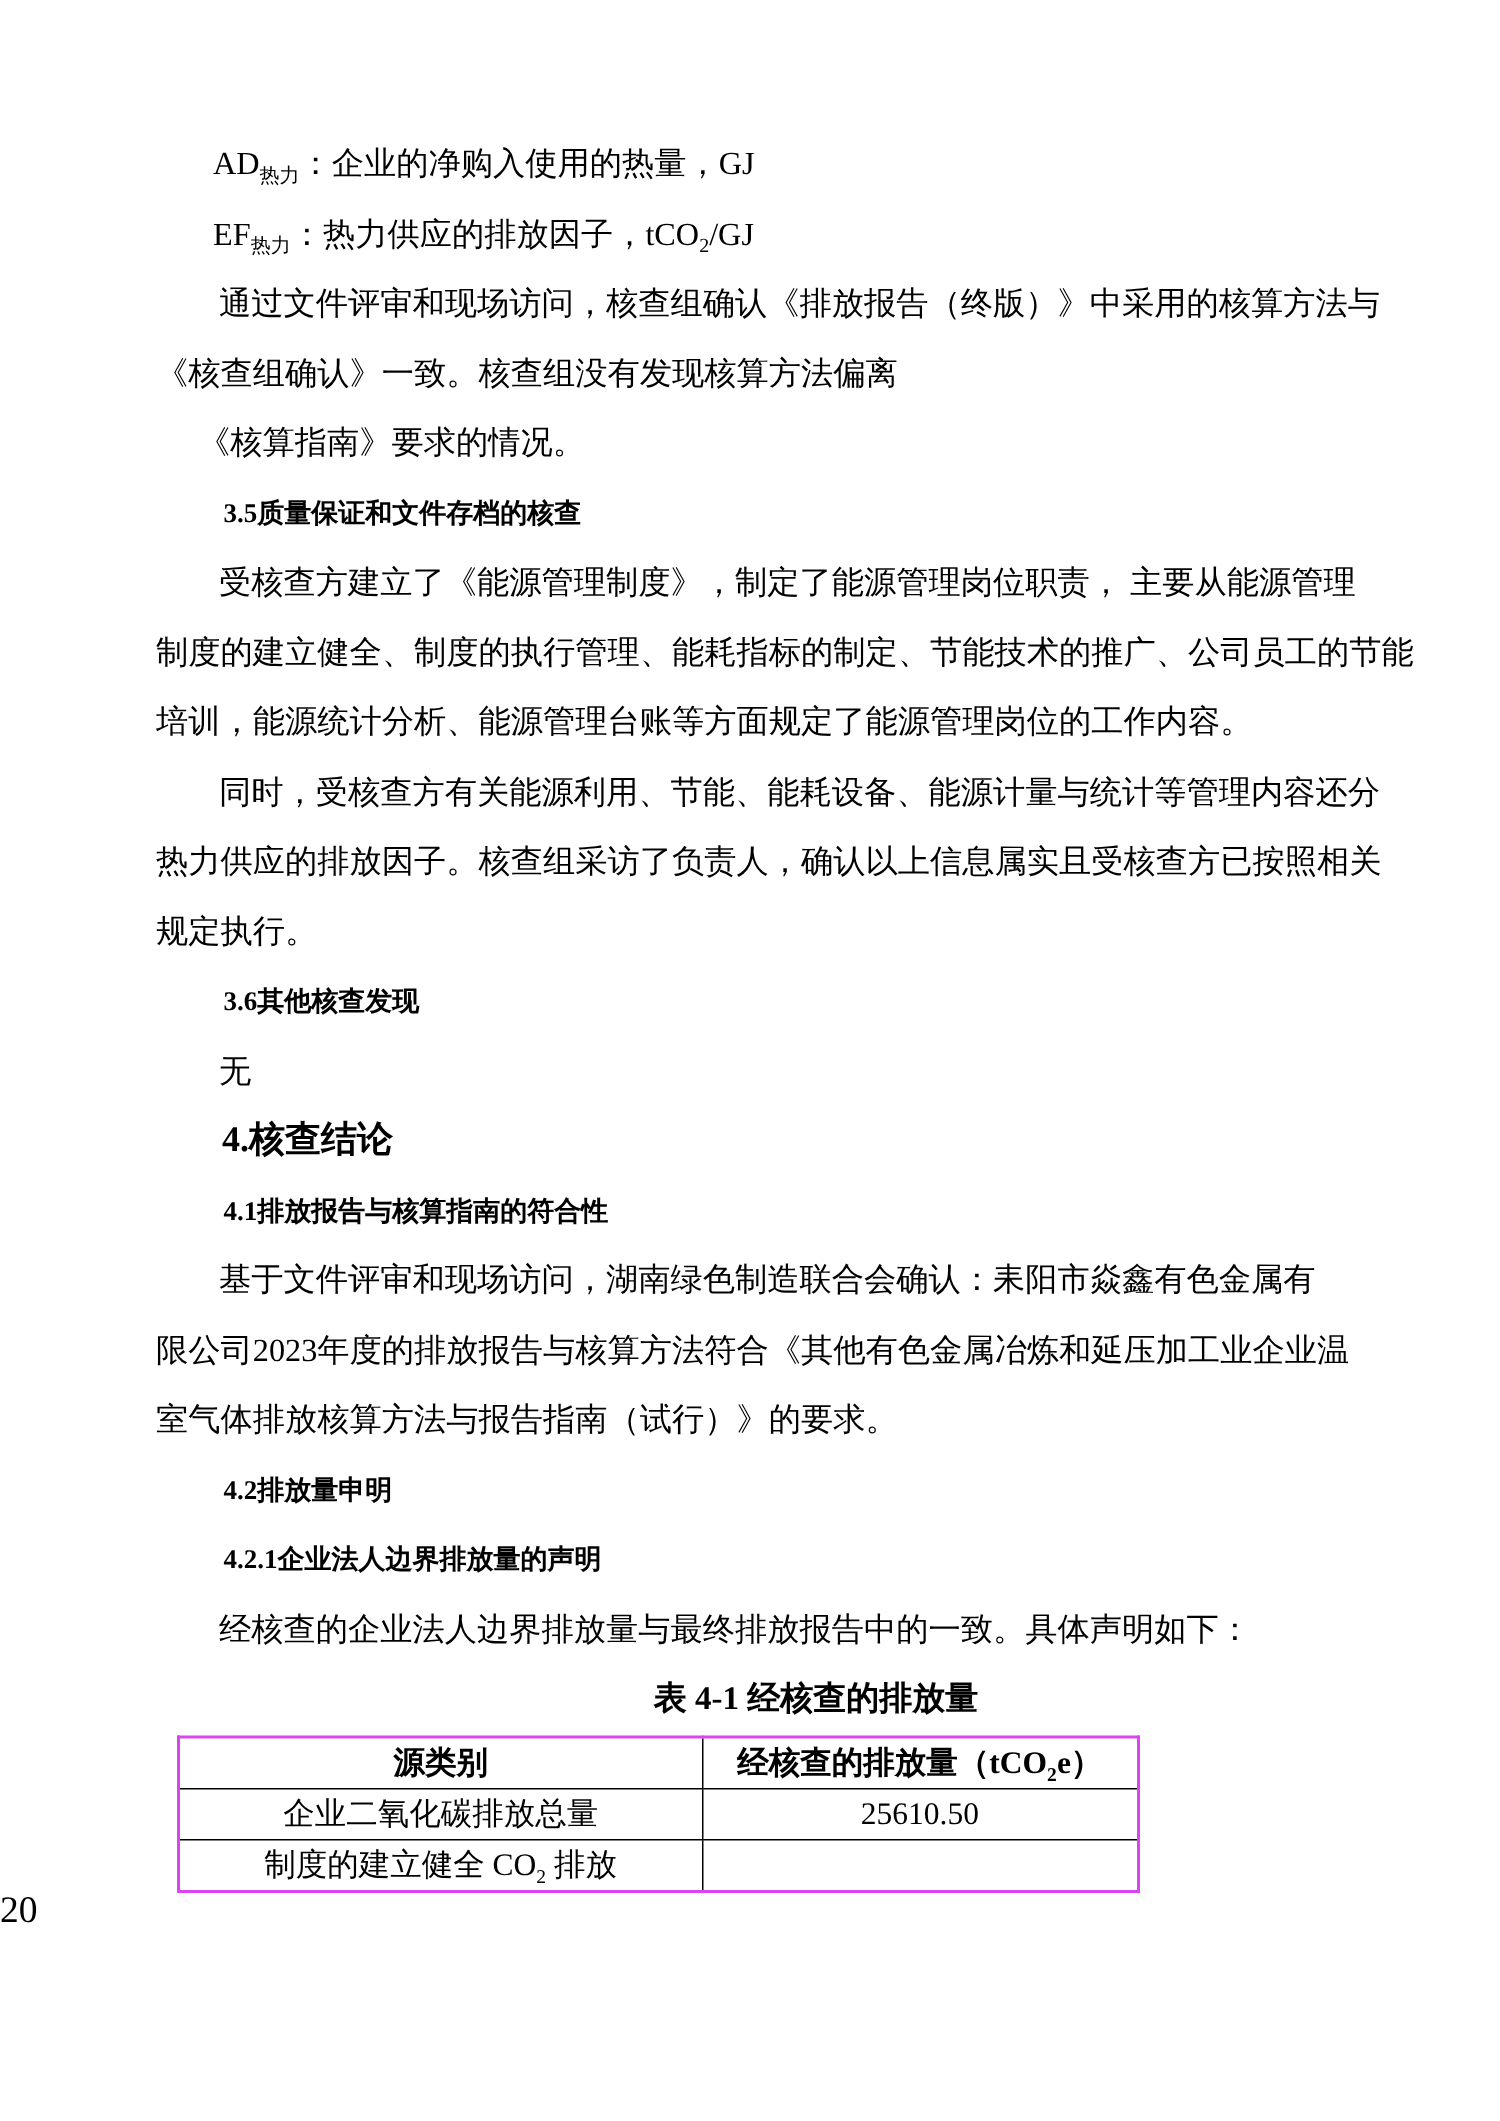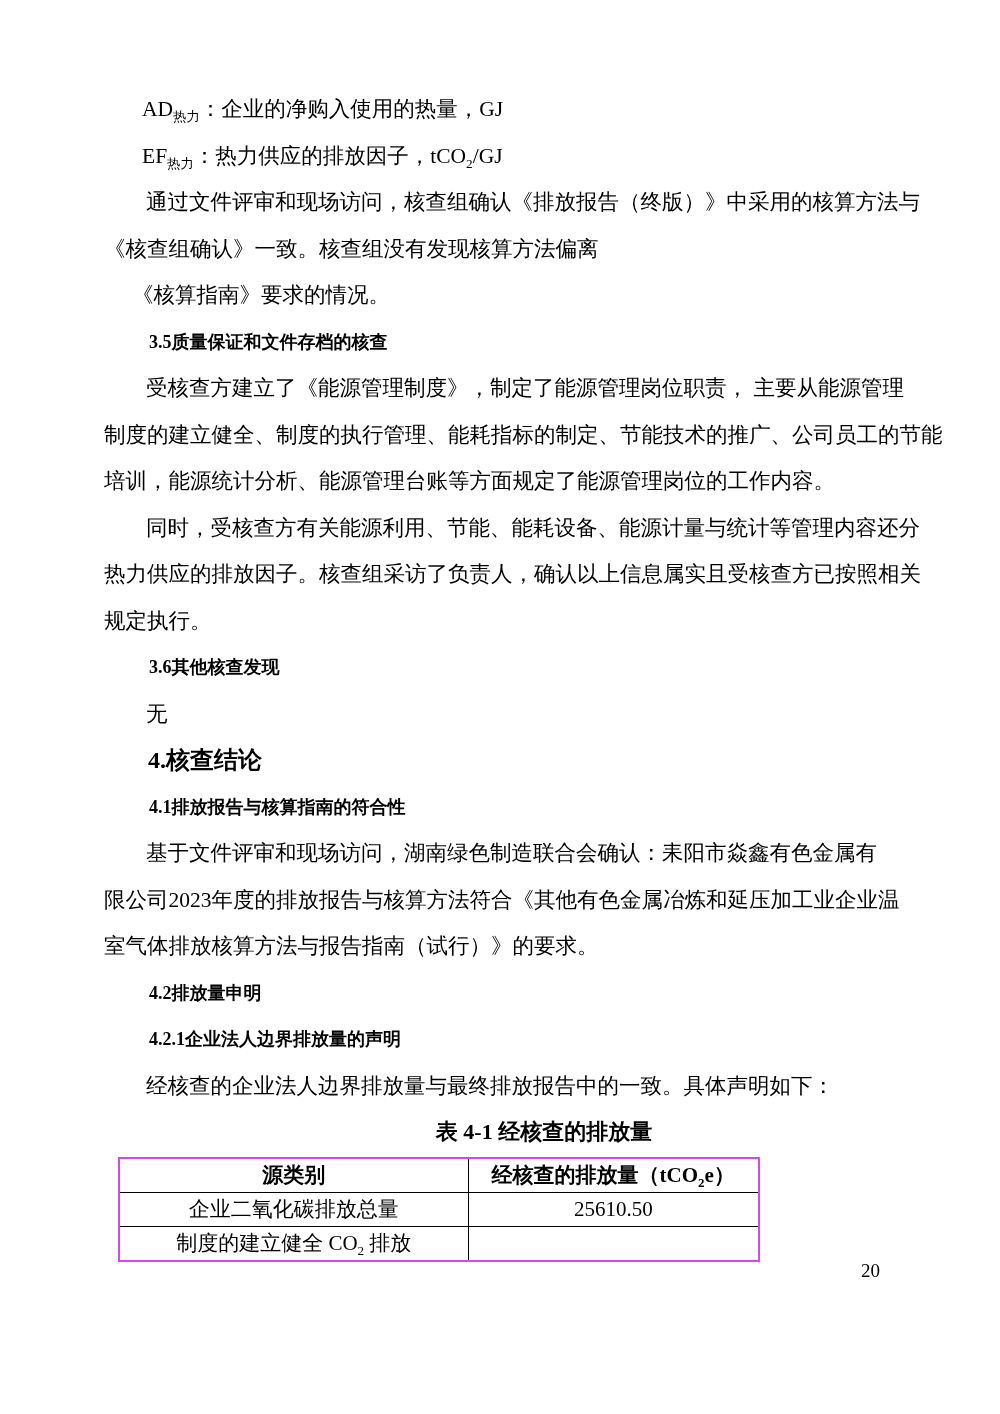--- a/index.html
+++ b/index.html
@@ -23,22 +23,22 @@
     border:2px solid #d946ef;font-size:21px;margin-left:32px;
   }
   table.emis th,table.emis td{
     border:1px solid #000;text-align:center;vertical-align:middle;
     height:33px;padding:0;line-height:33px;white-space:pre;
   }
   table.emis th{font-weight:700;}
   col.c1{width:349px;}
   col.c2{width:291px;}
   .page-num{
-    position:absolute;left:0;top:1260px;width:880px;text-align:right;
-    font-size:19px;
+    position:absolute;left:0;top:1260px;width:880px;text-align:left;
+    font-size:25px;
   }
 </style>
 </head>
 <body>
 
 <div class="sheet">
 
   <main class="doc">
     <div>
         <div class="line formula"><span>AD</span><sub>热力</sub><span>：企业的净购入使用的热量，GJ</span></div>

